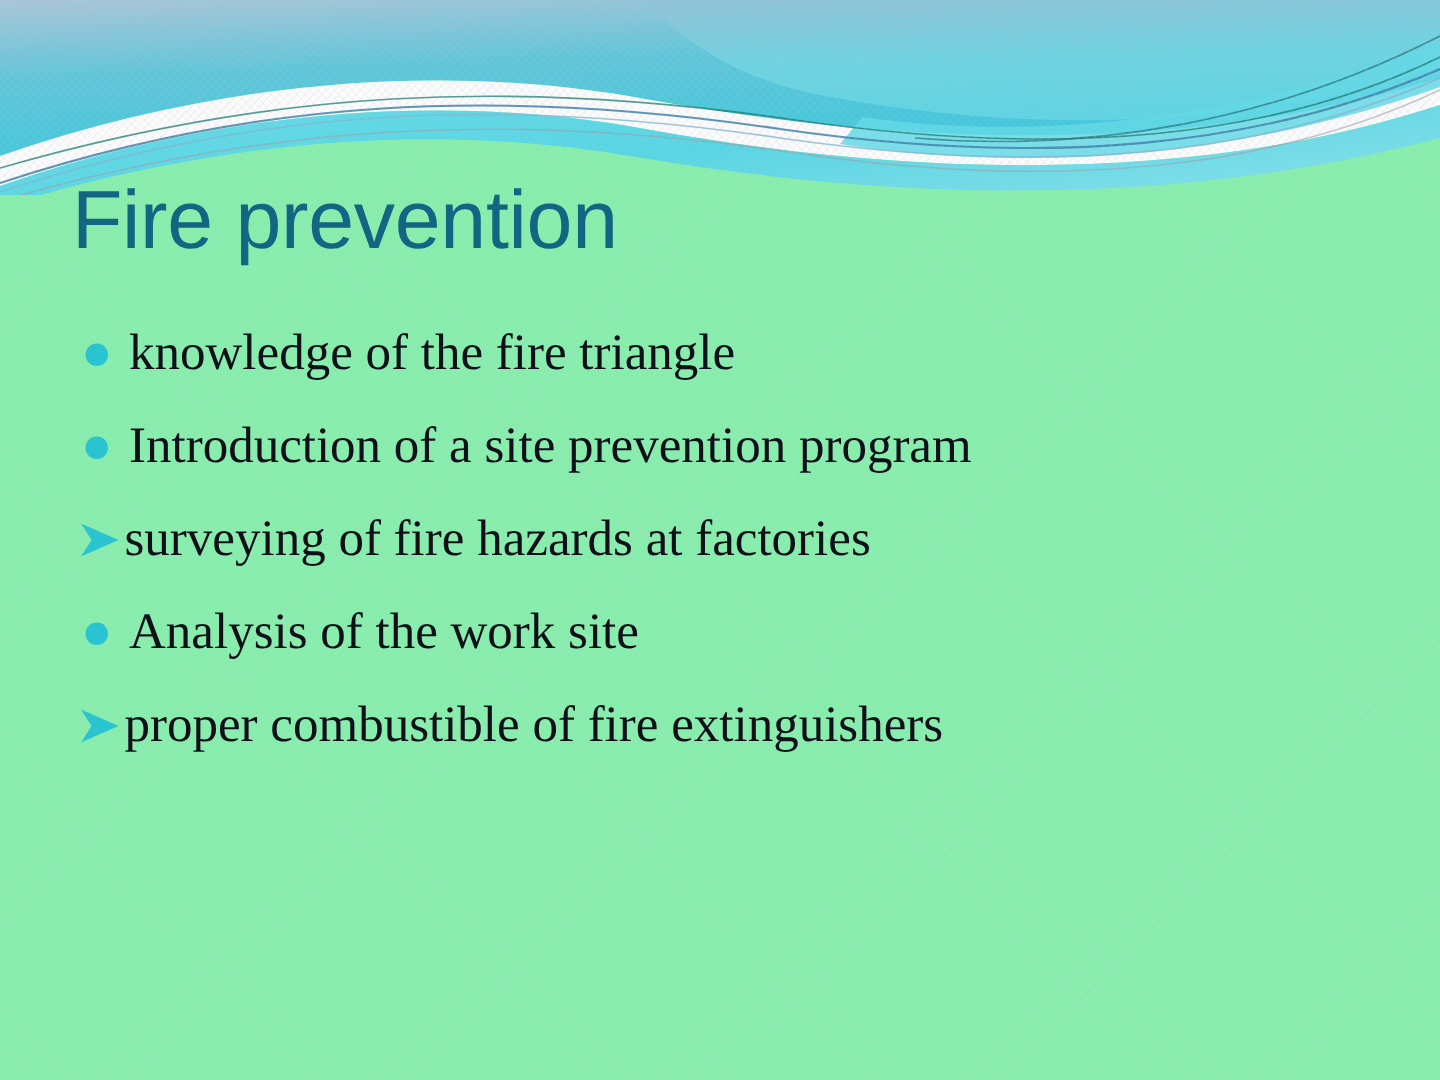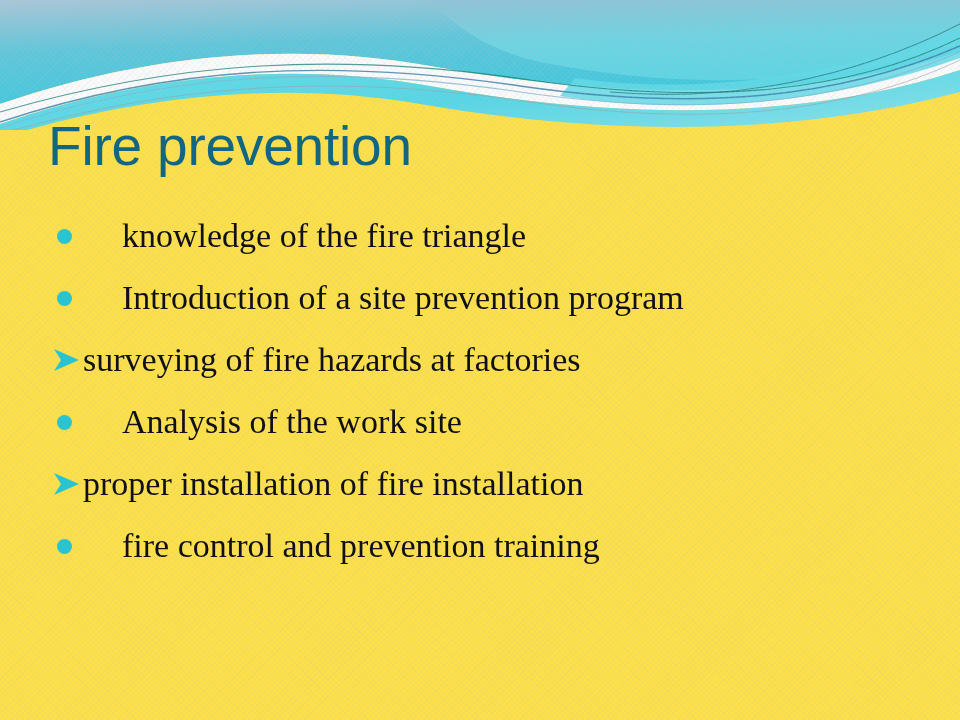--- a/index.html
+++ b/index.html
@@ -7,21 +7,21 @@
     margin: 0;
     padding: 0;
     background: #ffffff;
   }
 
   .slide {
     position: relative;
     width: 960px;
     height: 720px;
     overflow: hidden;
-    background-color: #fde047;
+    background-color: #86efac;
     font-family: "Liberation Sans", sans-serif;
   }
 
   
   .slide-texture {
     position: absolute;
     inset: 0;
     background-image:
       repeating-linear-gradient(135deg,
         rgba(186,190,200,0.13) 0px,
@@ -114,21 +114,20 @@
   .arrow-marker {
     display: block;
     width: 28px;
     height: 26px;
     margin-left: 1px;
   }
   .arrow-marker svg { display: block; width: 28px; height: 26px; }
   .bullet-text {
     flex: 0 1 auto;
     display: inline-block;
-    margin-left: 36px;
   }
   .row-arrow .bullet-text { margin-left: -3px; }
 </style>
 </head>
 <body>
 
 <div class="slide">
 
   <div class="header-graphic">
     <svg viewBox="0 0 960 130" preserveAspectRatio="none" xmlns="http://www.w3.org/2000/svg">
@@ -213,26 +212,20 @@
 
 
       <li class="bullet-row row-arrow">
         <span class="bullet-marker">
           <span class="arrow-marker">
             <svg viewBox="0 0 28 26" xmlns="http://www.w3.org/2000/svg">
               <path d="M1,2 L26,13 L1,24 L8,13 Z" fill="#2ac4d0"></path>
             </svg>
           </span>
         </span>
-        <span class="bullet-text">proper installation of fire installation</span>
-      </li>
-
-      <li class="bullet-row row-dot">
-        <span class="bullet-marker">
-          <span class="dot-marker"></span>
-        </span>
-        <span class="bullet-text">fire control and prevention training</span>
-      </li>
+        <span class="bullet-text">proper combustible of fire extinguishers</span>
+      </li>
+
 
     </ul>
   </div>
 
 </div>
 
 </body></html>

